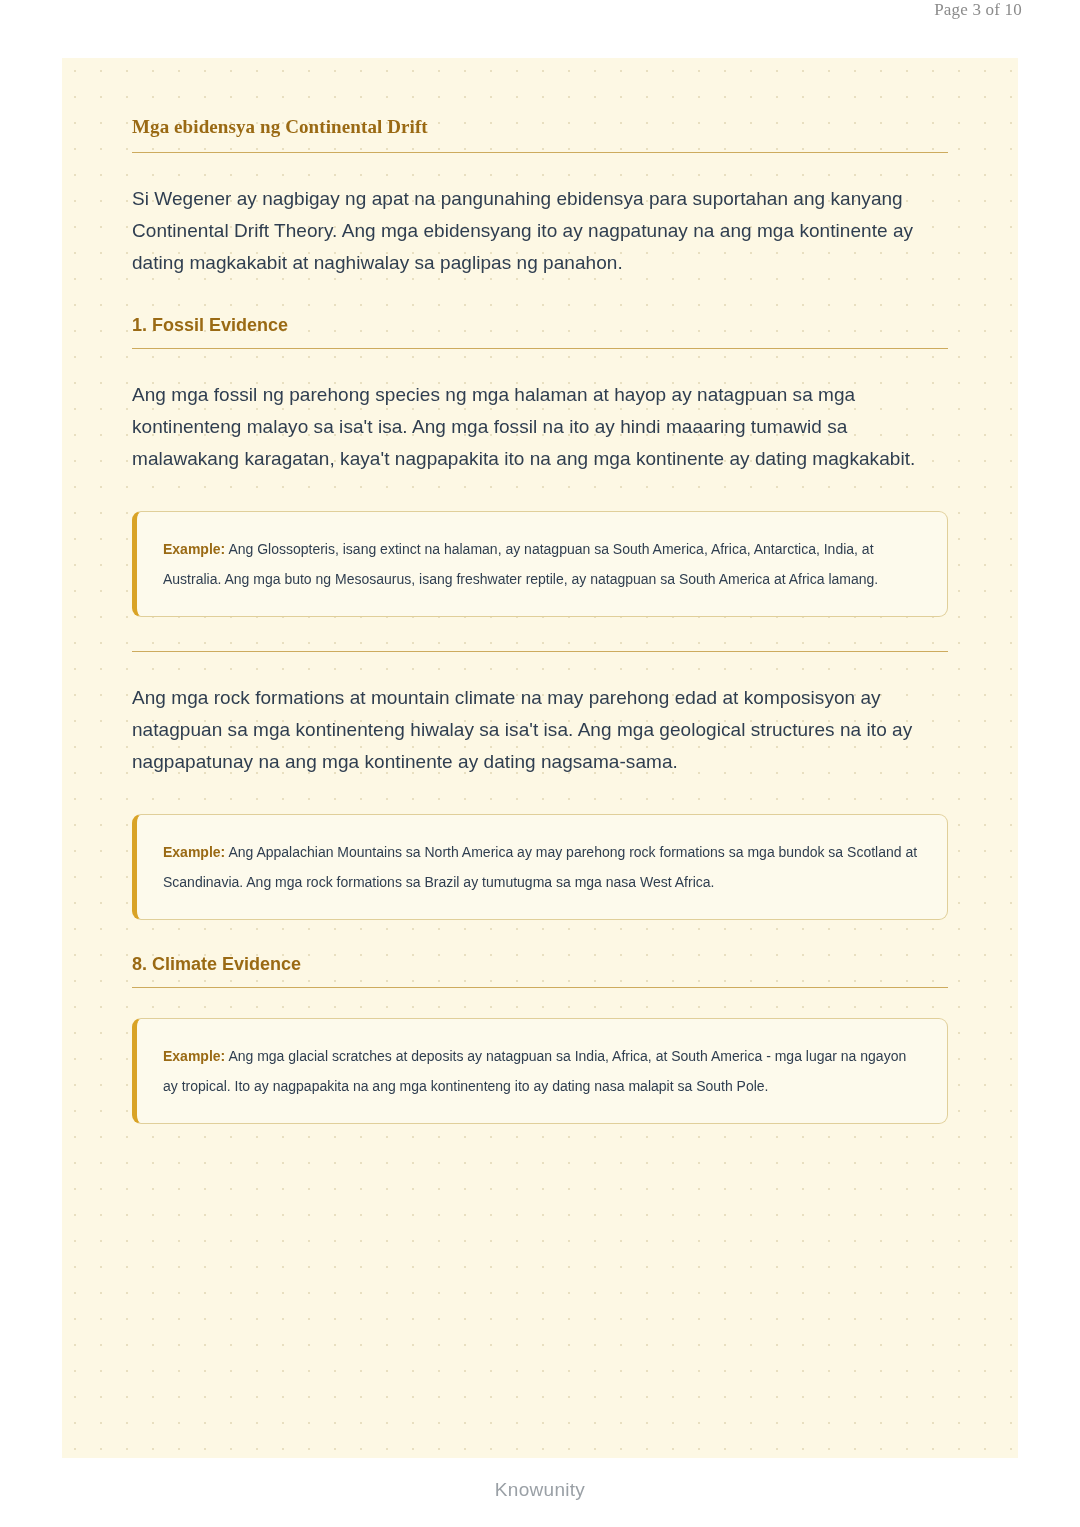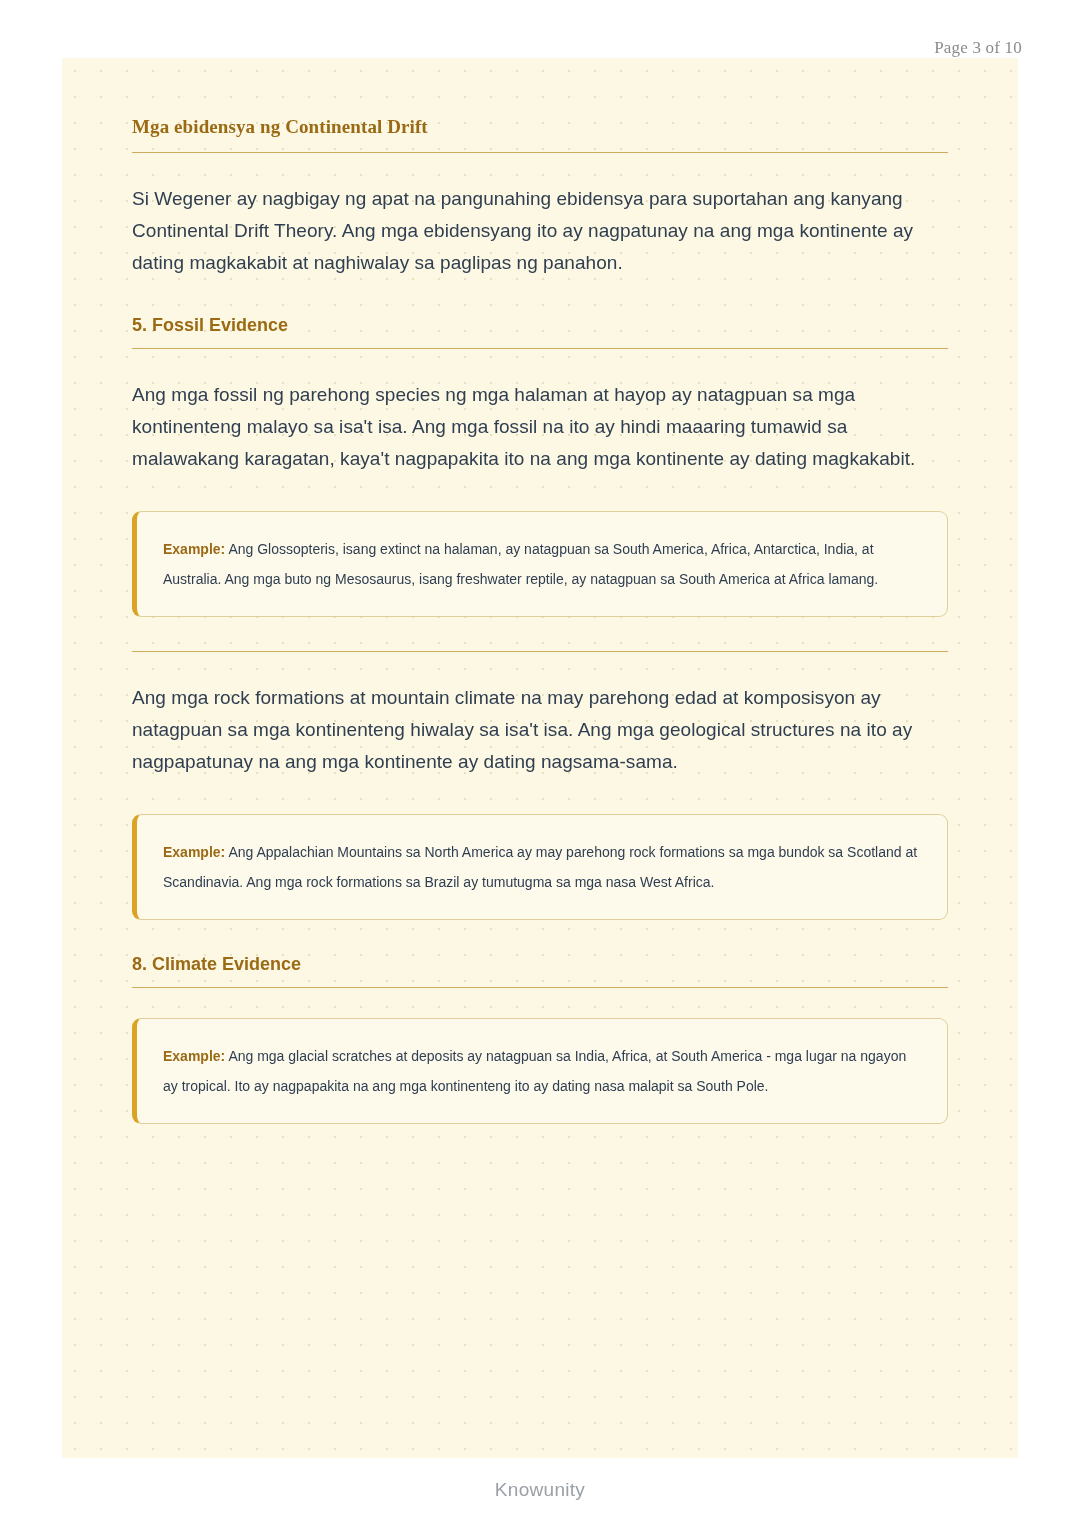--- a/index.html
+++ b/index.html
@@ -15,21 +15,21 @@
     position: relative;
     overflow: hidden;
   }
   .page-header {
     position: absolute;
     top: 0;
     right: 0;
     width: 100%;
     height: 58px;
     display: flex;
-    align-items: flex-end;
+    align-items: flex-start;
     justify-content: flex-end;
     padding-right: 58px;
     box-sizing: border-box;
   }
   .page-number {
     font-family: "Liberation Serif", serif;
     font-size: 17px;
     color: #8b8b8b;
     letter-spacing: 0.2px;
   }
@@ -115,21 +115,21 @@
 </div>
 
 <div class="sheet">
   <div class="content">
 
     <h2 class="section-title">Mga ebidensya ng Continental Drift</h2>
     <div class="rule"></div>
 
     <p class="body-text">Si Wegener ay nagbigay ng apat na pangunahing ebidensya para suportahan ang kanyang Continental Drift Theory. Ang mga ebidensyang ito ay nagpatunay na ang mga kontinente ay dating magkakabit at naghiwalay sa paglipas ng panahon.</p>
 
-    <h3 class="sub-title">5. Fossil Evidence</h3>
+    <h3 class="sub-title">1. Fossil Evidence</h3>
     <div class="rule"></div>
     <p class="body-text">Ang mga fossil ng parehong species ng mga halaman at hayop ay natagpuan sa mga kontinenteng malayo sa isa't isa. Ang mga fossil na ito ay hindi maaaring tumawid sa malawakang karagatan, kaya't nagpapakita ito na ang mga kontinente ay dating magkakabit.</p>
     <div class="callout">
       <p><span class="label">Example:</span> <span>Ang Glossopteris, isang extinct na halaman, ay natagpuan sa South America, Africa, Antarctica, India, at Australia. Ang mga buto ng Mesosaurus, isang freshwater reptile, ay natagpuan sa South America at Africa lamang.</span></p>
     </div>
 
     <div class="rule"></div>
     <p class="body-text">Ang mga rock formations at mountain climate na may parehong edad at komposisyon ay natagpuan sa mga kontinenteng hiwalay sa isa't isa. Ang mga geological structures na ito ay nagpapatunay na ang mga kontinente ay dating nagsama-sama.</p>
     <div class="callout">
       <p><span class="label">Example:</span> <span>Ang Appalachian Mountains sa North America ay may parehong rock formations sa mga bundok sa Scotland at Scandinavia. Ang mga rock formations sa Brazil ay tumutugma sa mga nasa West Africa.</span></p>

